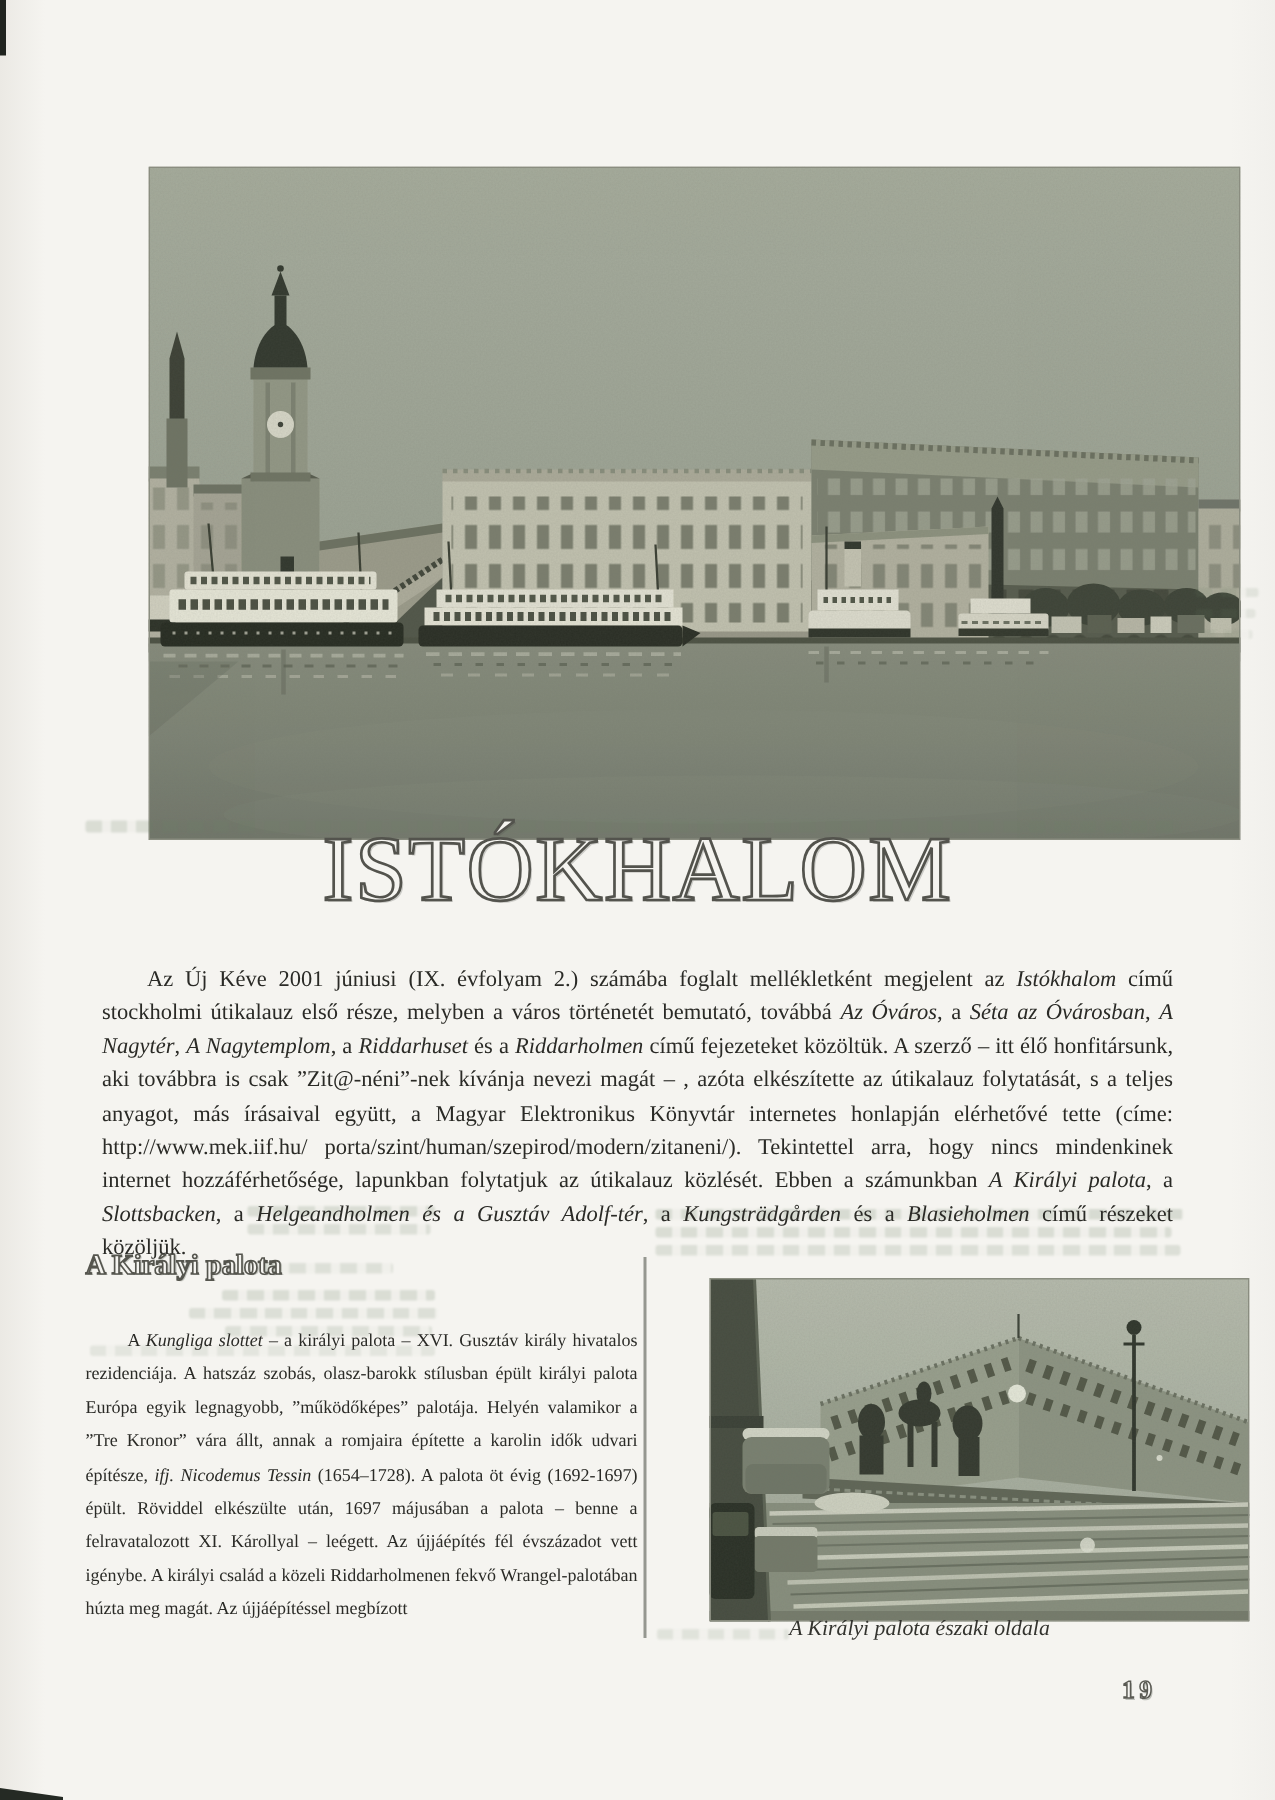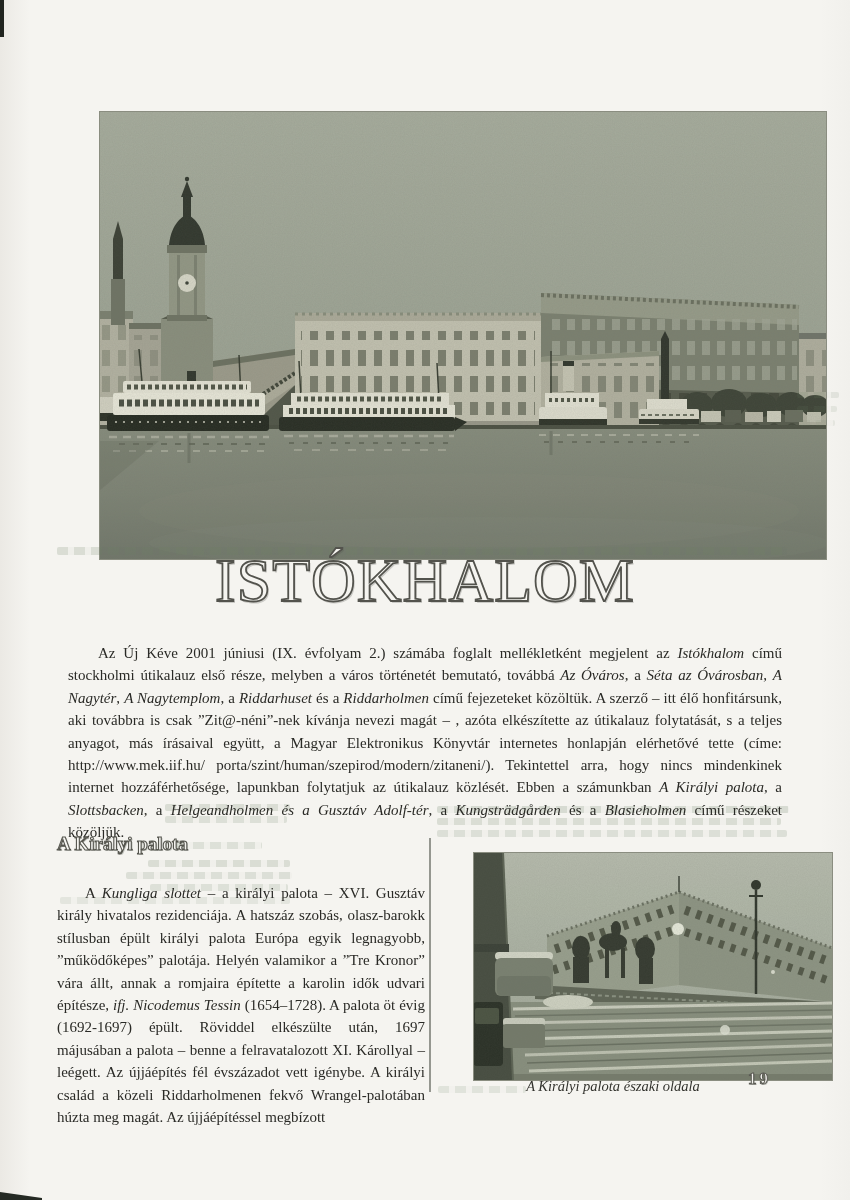--- a/index.html
+++ b/index.html
@@ -17,25 +17,25 @@
         font-size:62px;font-weight:400;letter-spacing:1px;line-height:1;
         color:#f5f4f0;-webkit-text-stroke:1.8px #53534d;
         text-shadow:1.5px 1.5px 0 rgba(80,80,74,.25);}
   .intro{position:absolute;left:57px;top:631px;width:736px;font-size:15px;line-height:22.4px;
         color:#2a2a26;text-align:justify;}
   .intro p{margin:11px;text-indent:30px;}
   .left-col{position:absolute;left:57px;top:834px;width:368px;color:#2a2a26;}
   .section-heading{margin:0 0 27px 0;font-size:19px;font-weight:700;letter-spacing:0;
         line-height:1.1;color:#f5f4f0;-webkit-text-stroke:1.1px #55554e;
         text-shadow:1.2px 1.2px 0 rgba(90,95,85,.3);}
-  .left-col p{margin:0;text-indent:28px;font-size:15px;line-height:22.4px;text-align:justify;}
+  .left-col p{margin:0;text-indent:28px;font-size:12px;line-height:22.4px;text-align:justify;}
   .it{font-style:italic;}
   .caption{position:absolute;left:433px;top:1078px;width:360px;margin:0;text-align:center;
         font-style:italic;font-size:14.5px;color:#33332e;font-family:Liberation Serif, serif;}
-  .page-number{position:absolute;left:748px;top:1069px;width:60px;text-align:left;
+  .page-number{position:absolute;left:748px;top:1117px;width:60px;text-align:left;
         font-size:17px;font-weight:700;letter-spacing:3px;color:#f5f4f0;
         -webkit-text-stroke:1px #5a5a53;text-shadow:1px 1px 0 rgba(90,95,85,.35);}
   .ghost{position:absolute;height:7px;border-radius:2px;filter:blur(.6px);
         background:repeating-linear-gradient(90deg,rgba(106,128,100,.65) 0 11px,rgba(106,128,100,.12) 11px 17px);}
   .vrule{position:absolute;left:429px;top:838px;width:1.5px;height:254px;background:rgba(70,75,66,.55);}
 </style>
 </head>
 <body>
 
 <div class="page">

